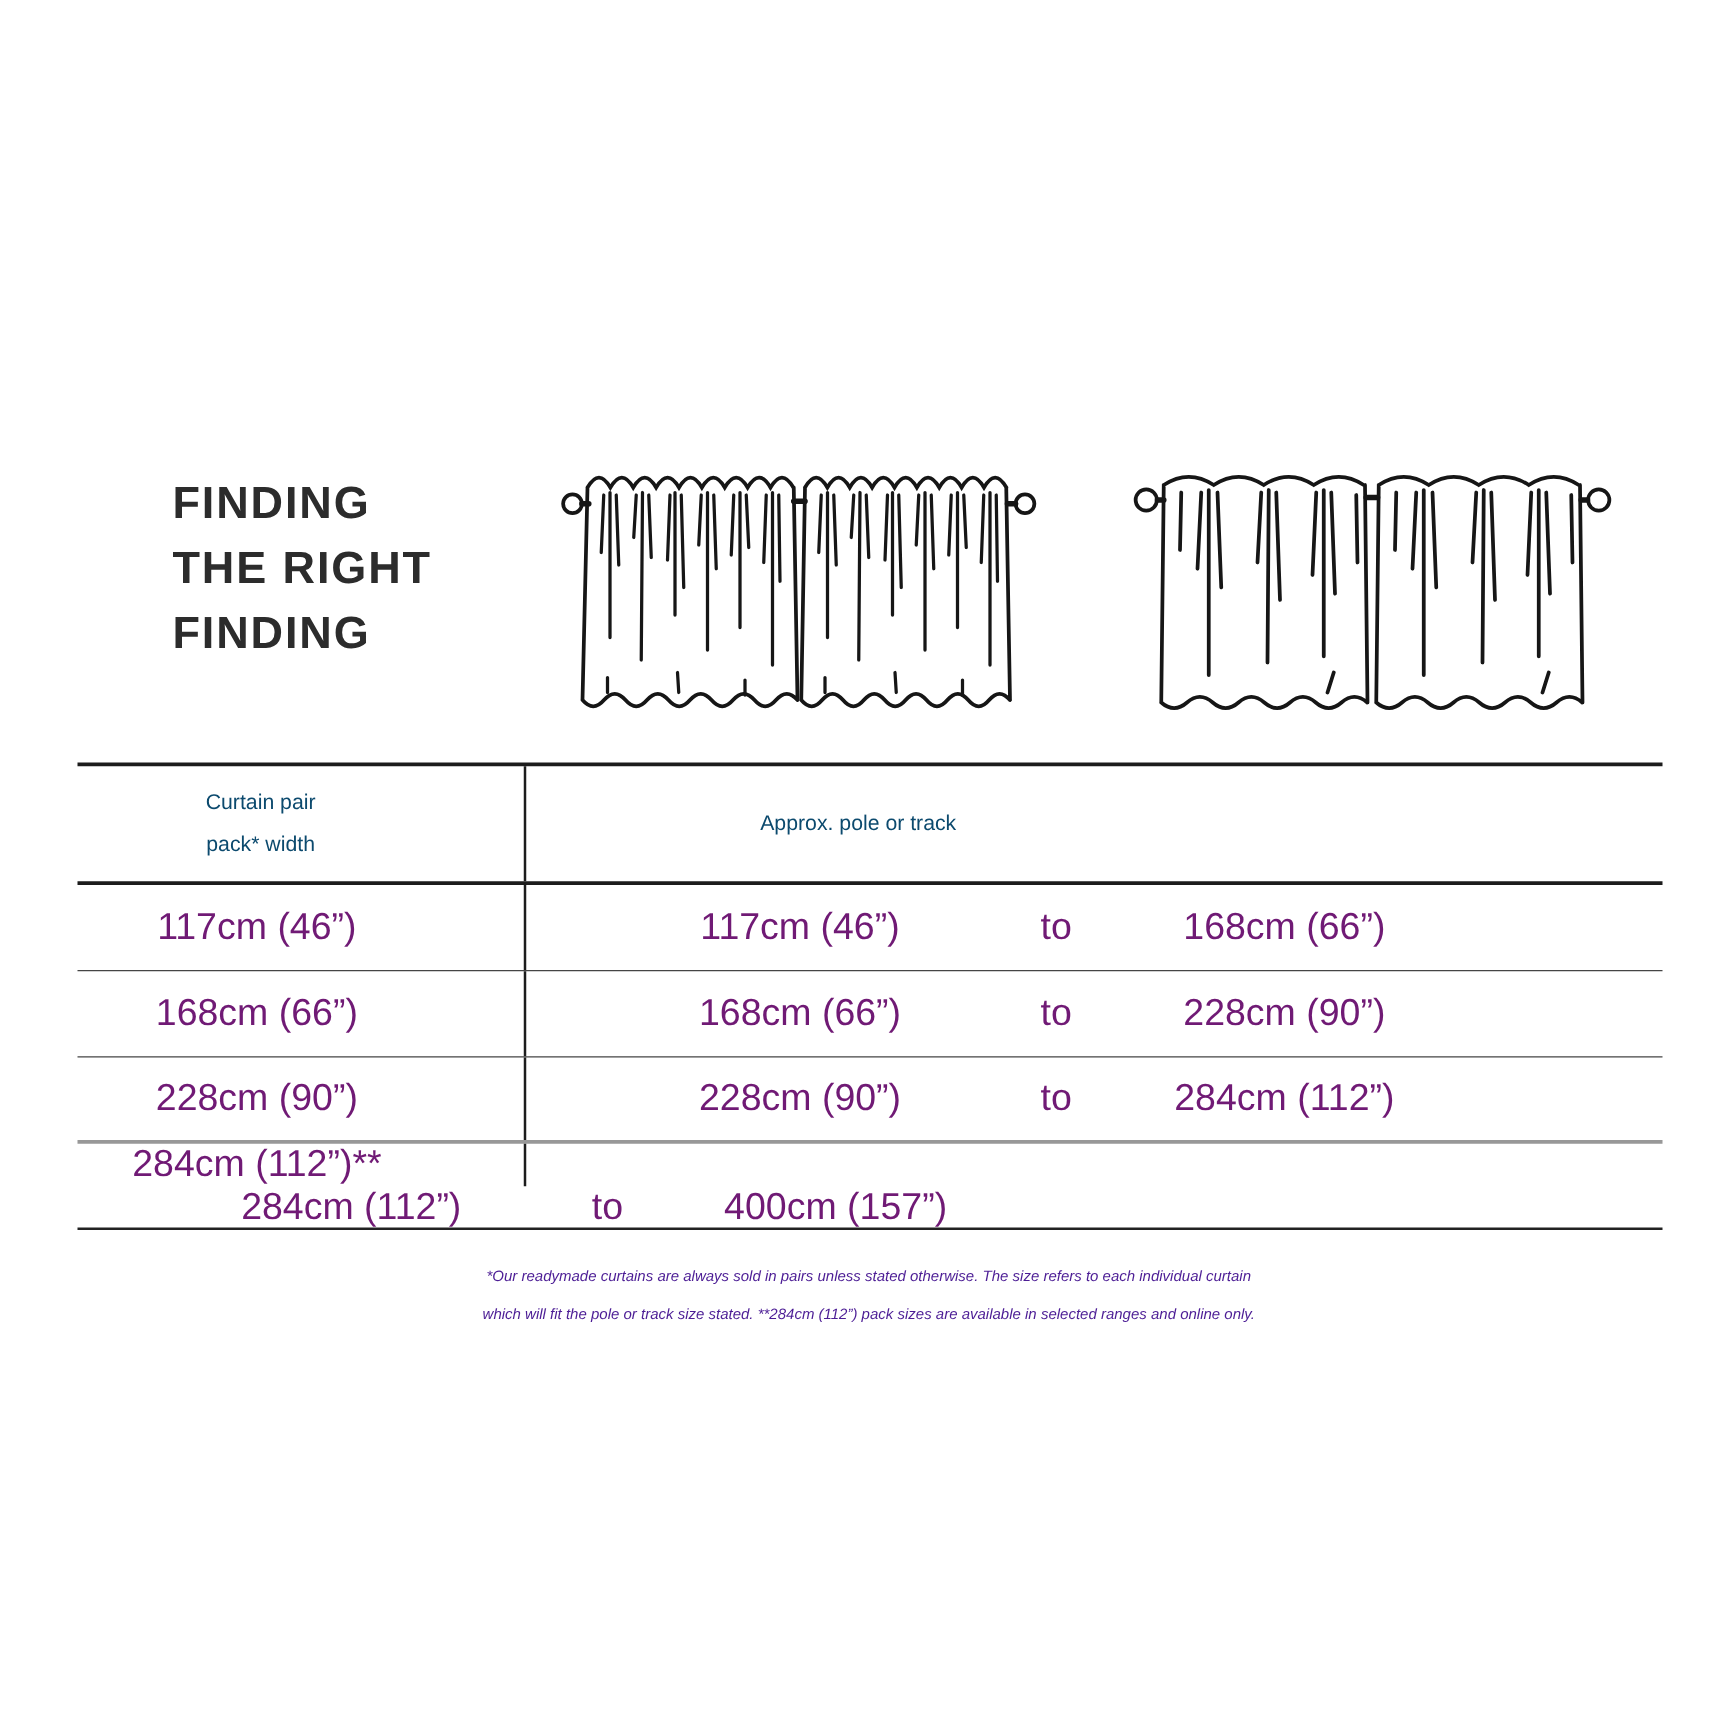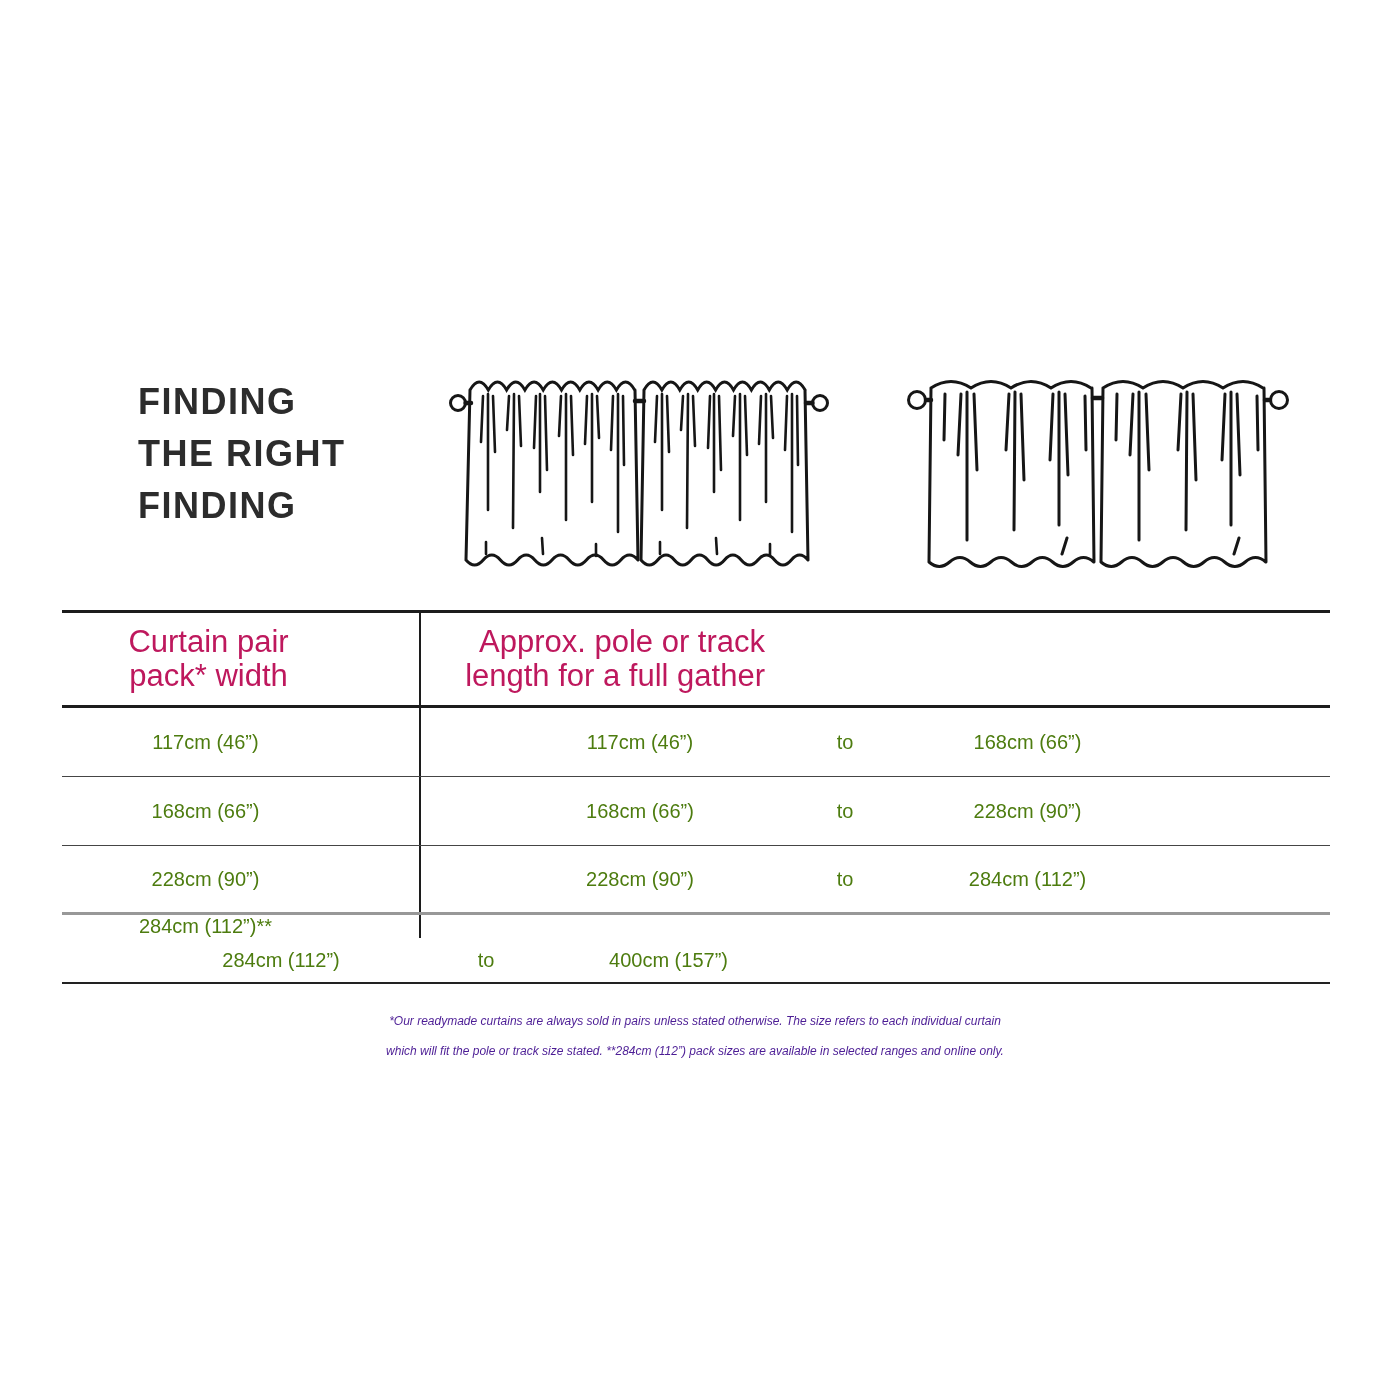--- a/index.html
+++ b/index.html
@@ -35,22 +35,22 @@
   .cell { display:flex; align-items:center; justify-content:center; white-space:nowrap; }
   .c1 { width:359px; border-right:2px solid #1c1c1c; flex:none; }
   .t-header .c1 { padding-right:64px; }
   .t-row .c1 { padding-right:70px; }
   .right { display:flex; flex:1 1 auto; }
   .ca { width:394px; flex:none; }
   .t-header .ca { padding-right:50px;align-items:flex-end; }
   .t-row .ca { padding-left:44px; }
   .cto { width:60px; flex:none; }
   .cb { width:305px; flex:none; }
-  .hcell { flex-direction:column; font-size:31px; line-height:34px; color:#be185d; }
-  .val { font-size:20px; color:#4d7c0f; }
+  .hcell { flex-direction:column; font-size:17px; line-height:34px; color:#0c4a6e; }
+  .val { font-size:30px; color:#701a75; }
 
   
   .footnote { left:54px; top:1006px; width:1282px; text-align:center;
     font-size:12px; line-height:30px; color:#4c1d95;font-style:italic; }
   .footnote span { display:block; }
 </style>
 </head>
 <body>
 
 <div class="abs title">
@@ -119,21 +119,20 @@
 
 <div class="abs curtain-table">
   <div class="t-header">
     <div class="cell hcell c1">
       <span>Curtain pair</span>
       <span>pack* width</span>
     </div>
     <div class="right">
       <div class="cell hcell ca">
         <span>Approx. pole or track</span>
-        <span>length for a full gather</span>
       </div>
       <div class="cell cto"></div>
     </div>
   </div>
 
   <div class="t-row sep-thin">
     <div class="cell c1 val">
         <span>117cm (46”)</span>
       </div>
     <div class="right">

